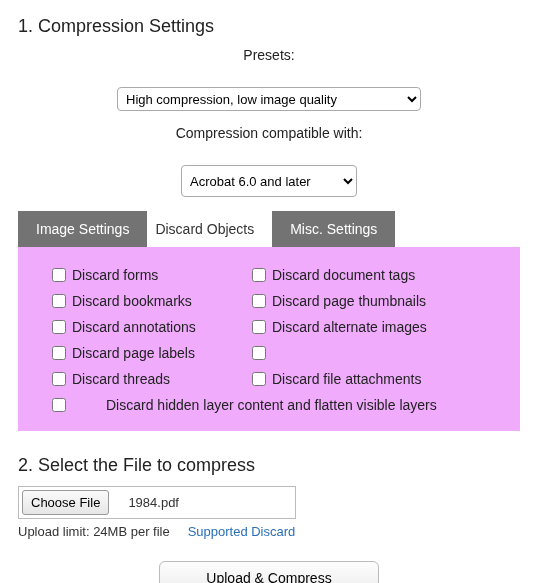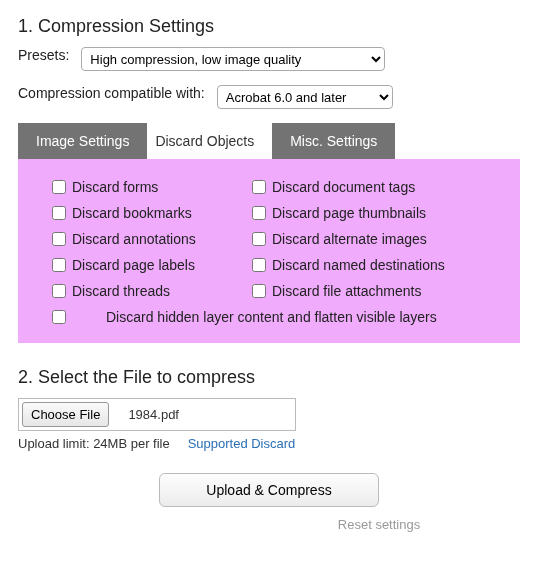--- a/index.html
+++ b/index.html
@@ -11,34 +11,34 @@
     width: 538px;
     padding: 10px 18px 20px 18px;
     background: #fff;
   }
   h2.section {
     font-size: 18px;
     font-weight: 400;
     margin: 6px 0 10px 0;
     color: #222;
   }
-  .row { display: flex; align-items: flex-start; gap: 12px; margin: 8px 0 14px 0; }
+  .row { display: flex; align-items: center; gap: 24px; margin: 8px 0 14px 0; flex-direction: column; }
   .label { font-size: 14px; color: #222; }
   select.preset {
     width: 304px;
     height: 24px;
     font-size: 13px;
     border: 1px solid #aaa;
     border-radius: 4px;
     background: #fff;
     padding: 1px 4px;
   }
   select.compat {
     width: 176px;
-    height: 24px;
+    height: 32px;
     font-size: 13px;
     border: 1px solid #aaa;
     border-radius: 4px;
     background: #fff;
     padding: 1px 4px;
   }
   .tabs {
     display: flex;
     margin-top: 6px;
   }
@@ -188,21 +188,20 @@
     <label class="opt">
       <input type="checkbox" style="">
       <span>Discard alternate images</span>
     </label>
     <label class="opt">
       <input type="checkbox" style="">
       <span>Discard page labels</span>
     </label>
     <label class="opt">
       <input type="checkbox" style="">
-      <span>Discard named destinations</span>
     </label>
     <label class="opt">
       <input type="checkbox" style="">
       <span>Discard threads</span>
     </label>
     <label class="opt">
       <input type="checkbox" style="">
       <span>Discard file attachments</span>
     </label>
     <label class="opt full">

